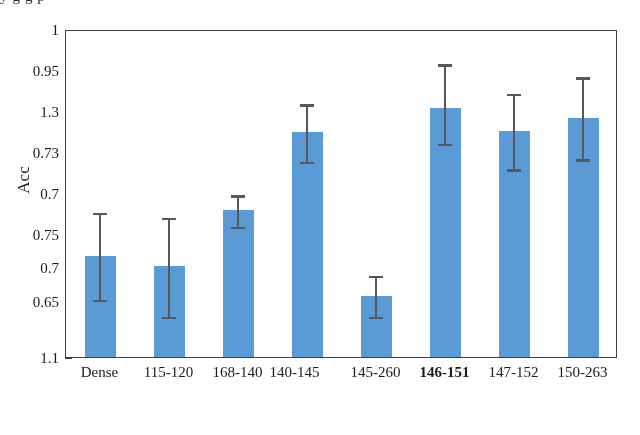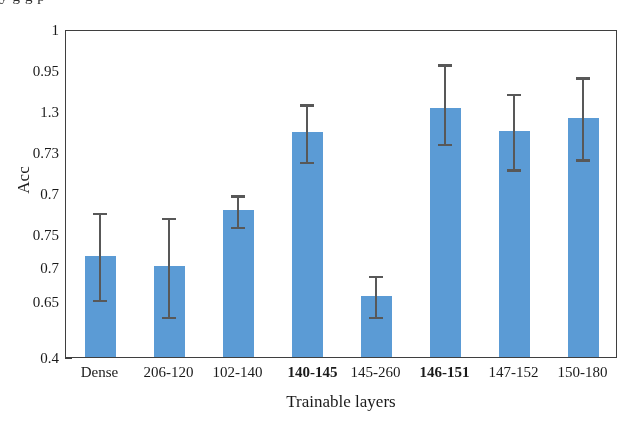--- a/index.html
+++ b/index.html
@@ -143,21 +143,21 @@
 </head>
 <body>
 
 <div id="top-bleed">y                                    g                   g       p</div>
 
 <div id="figure">
 
   <div id="y-axis-title">Acc</div>
 
   <div id="ytick-labels">
-      <div class="y-tick-label" style="top: 358px;">0.4</div>
+      <div class="y-tick-label" style="top: 358px;">1.1</div>
       <div class="y-tick-label" style="top: 302px;">0.65</div>
       <div class="y-tick-label" style="top: 268px; padding-left: 24px;">0.7</div>
       <div class="y-tick-label" style="top: 235px; margin-left: 41px;">0.75</div>
       <div class="y-tick-label" style="top: 194px;">0.7</div>
       <div class="y-tick-label" style="top: 153px;">0.73</div>
       <div class="y-tick-label" style="top: 112px;">1.3</div>
       <div class="y-tick-label" style="top: 71px;">0.95</div>
       <div class="y-tick-label" style="top: 30px;">1</div>
     </div>
   <div id="ytick-marks">
@@ -219,24 +219,23 @@
           <div class="bar-rect" style="height: 239.44px; background: rgb(91, 155, 213);"></div>
           <div class="errbar-line" style="top: 47.56px; height: 82px; background: rgb(88, 88, 88);"></div>
           <div class="errbar-cap" style="top: 46.31px; background: rgb(88, 88, 88);"></div>
           <div class="errbar-cap" style="top: 128.31px; background: rgb(88, 88, 88);"></div>
         </div>
       </div>
   </div>
 
   <div id="xtick-labels">
       <div class="x-tick-label" style="left: 65px; width: 69px;">Dense</div>
-      <div class="x-tick-label" style="left: 134px; width: 69px;">206-120</div>
-      <div class="x-tick-label" style="left: 203px; width: 69px;">102-140</div>
-      <div class="x-tick-label" style="left: 278px; width: 69px; font-weight: bold;">140-145</div>
+      <div class="x-tick-label" style="left: 134px; width: 69px;">115-120</div>
+      <div class="x-tick-label" style="left: 203px; width: 69px;">168-140</div>
+      <div class="x-tick-label" style="left: 260px; width: 69px;">140-145</div>
       <div class="x-tick-label" style="left: 341px; width: 69px;">145-260</div>
       <div class="x-tick-label" style="left: 410px; width: 69px; font-weight: bold;">146-151</div>
       <div class="x-tick-label" style="left: 479px; width: 69px;">147-152</div>
-      <div class="x-tick-label" style="left: 548px; width: 69px;">150-180</div>
+      <div class="x-tick-label" style="left: 548px; width: 69px;">150-263</div>
     </div>
 
-  <div id="x-axis-title">Trainable layers</div>
 
 </div>
 
 </body></html>

